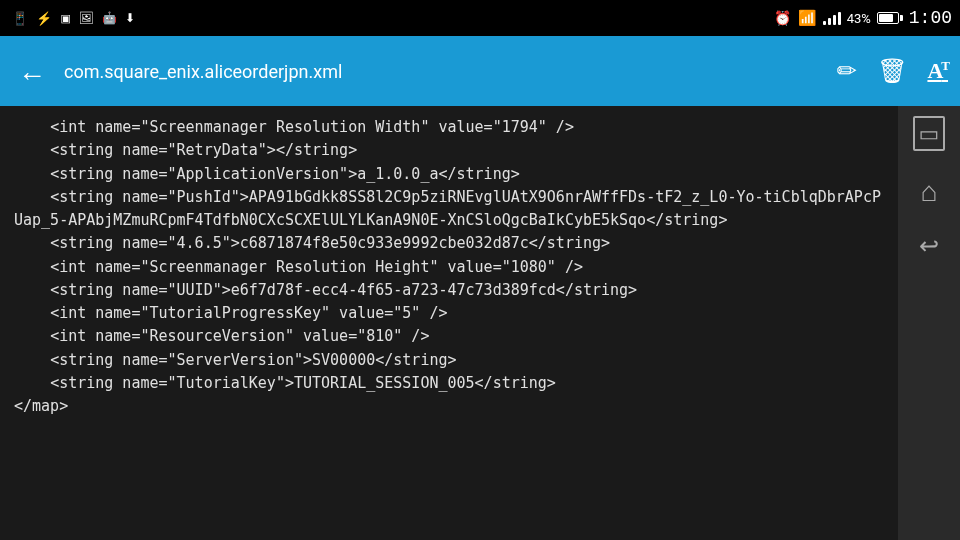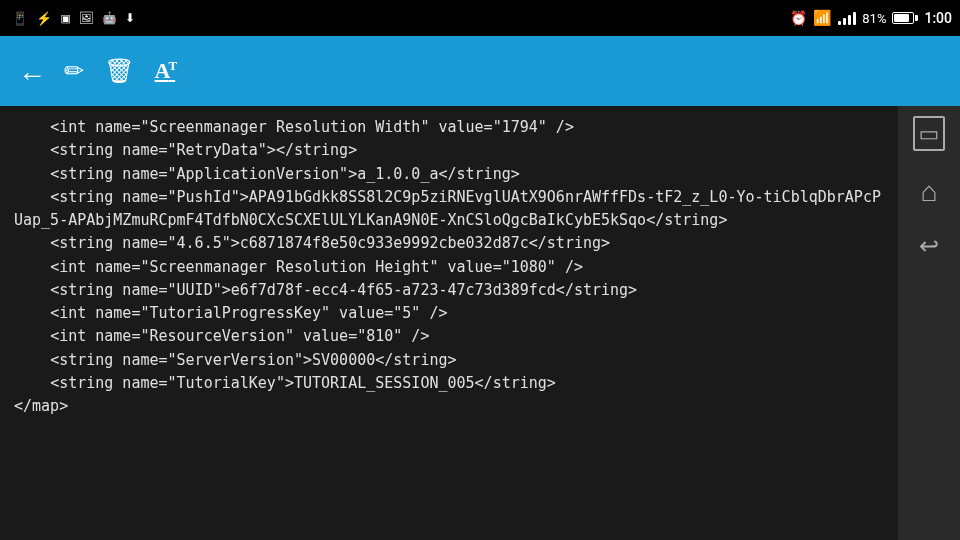--- a/index.html
+++ b/index.html
@@ -181,34 +181,35 @@
   <div class="status-bar-right">
     <span style="font-size:14px;">⏰</span>
     <span class="wifi-icon">📶</span>
 
     <div class="signal-bars">
       <div class="signal-bar" style="height:4px;"></div>
       <div class="signal-bar" style="height:7px;"></div>
       <div class="signal-bar" style="height:10px;"></div>
       <div class="signal-bar" style="height:13px;"></div>
     </div>
-    <span>81%</span>
+    <span>43%</span>
 
     <div class="battery-icon">
       <div class="battery-body">
         <div class="battery-fill" style="width:81%;"></div>
       </div>
       <div class="battery-tip"></div>
     </div>
-    <span style="font-size:14px;font-weight:500;">1:00</span>
+    <span style="font-size:18px;font-weight:500;font-family:Liberation Mono, monospace;">1:00</span>
   </div>
 </div>
 
 <div class="toolbar">
   <div class="toolbar-back">←</div>
+  <div class="toolbar-title">com.square_enix.aliceorderjpn.xml</div>
   <div class="toolbar-actions">
     <span class="toolbar-action-icon" style="font-size:24px;">✏</span>
     <span class="toolbar-action-icon" style="font-size:24px;">🗑</span>
     <span class="toolbar-action-icon" style="font-size:22px; font-weight:bold; font-family: serif; letter-spacing:-2px;text-decoration:underline;">A<sup style="font-size:13px;">T</sup></span>
   </div>
 </div>
 
 <div class="main-area">
 
   <div class="content">

